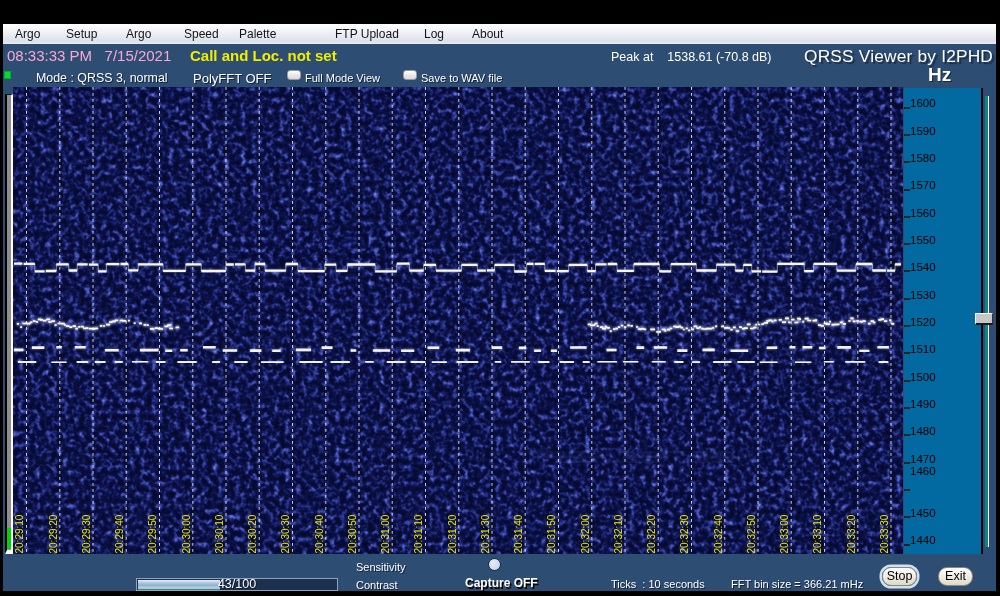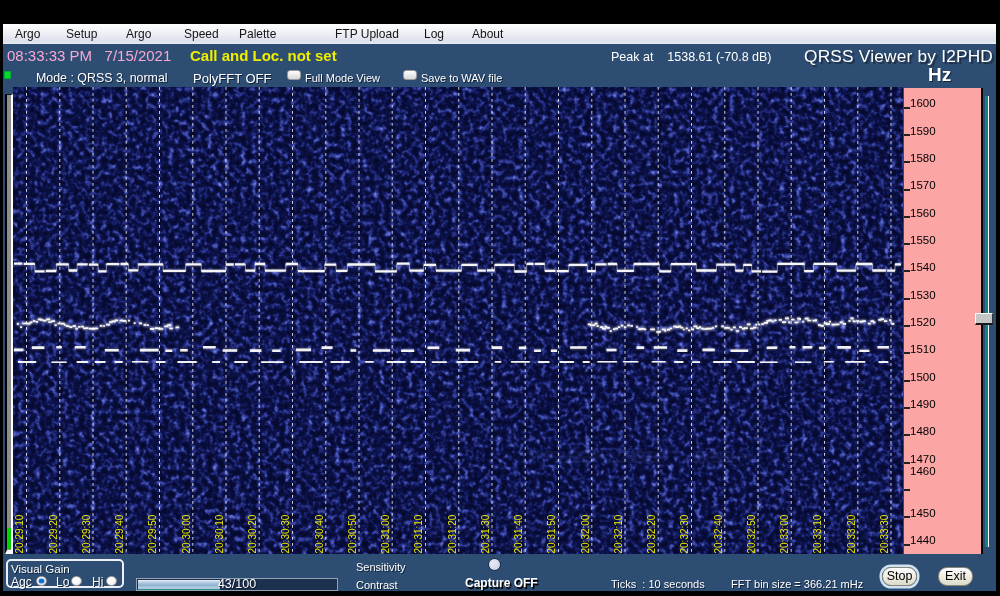--- a/index.html
+++ b/index.html
@@ -11,21 +11,21 @@
 #title{position:absolute;left:804px;top:46px;white-space:nowrap;font-size:17.3px;color:#fff;text-shadow:2px 2px 1px #1b2c42;letter-spacing:.2px}
 #hz{position:absolute;left:928px;top:64px;font-size:19px;font-weight:bold;color:#fff;text-shadow:1px 1px 0 #14263c}
 #grnsq{position:absolute;left:4px;top:71px;width:7px;height:8px;background:#00dc28;border:1px solid #0a3;}
 #mode{position:absolute;left:36px;top:71px;font-size:12.4px;color:#fff;text-shadow:1px 1px 0 #10223a}
 #poly{position:absolute;left:193px;top:71px;font-size:13px;color:#fff;text-shadow:1px 1px 0 #10223a}
 .cb{position:absolute;width:14px;height:10px;background:linear-gradient(#fdfdfd,#d8d8d8);border:1px solid #9a9a9a;border-radius:3px}
 .cblab{position:absolute;top:71.5px;font-size:11px;color:#fff;text-shadow:1px 1px 0 #10223a}
 #spec{position:absolute;left:13px;top:87px;width:890px;height:467px;background:#070a38}
 #lbar{position:absolute;left:5px;top:94px;width:8px;height:460px;background:#8e8e8e;border-left:2px solid #000;border-top:1px solid #111;border-right:2px solid #fff;border-bottom:4px solid #fff}
 #lgreen{position:absolute;left:0px;bottom:1px;width:4px;height:21px;background:#00d400}
-#fpanel{position:absolute;left:904px;top:88px;width:79px;height:468px;background:#fca5a5;border-right:2px solid #000;border-bottom:2px solid #000}
+#fpanel{position:absolute;left:904px;top:88px;width:79px;height:468px;background:#0369a1;border-right:2px solid #000;border-bottom:2px solid #000}
 .fl{position:absolute;left:6px;width:40px;font-size:11.5px;color:#000;text-align:left}
 .ft{position:absolute;left:0px;width:6px;height:2px;background:#222}
 #vtrack1{position:absolute;left:985px;top:96px;width:2.5px;height:451px;background:#0d8585}
 #vtrack2{position:absolute;left:987.5px;top:96px;width:1.5px;height:451px;background:#fff}
 #vthumb{position:absolute;left:975px;top:313px;width:18px;height:12px;background:#c6c6c6;border-top:1.5px solid #fff;border-left:1.5px solid #fff;border-bottom:2px solid #1a1a1a;border-right:1.5px solid #333}
 #botbar{position:absolute;left:3px;top:554px;width:993px;height:37px;background:#2e4d72}
 #vgbox{position:absolute;left:3px;top:5px;width:118px;height:29px;border:2px solid #eef0f8;border-radius:5px}
 #vgbox .t1{position:absolute;left:3px;top:1.5px;font-size:11.5px;color:#fff;text-shadow:1px 1px 0 #10223a}
 .rl{position:absolute;top:14px;font-size:12px;color:#fff;text-shadow:1px 1px 0 #10223a}
 .radio{position:absolute;top:14.5px;width:10.5px;height:10.5px;border-radius:50%;background:radial-gradient(circle at 40% 35%,#fdfdfd 40%,#d8d8d8);border:1px solid #9a9a9a}
@@ -197,31 +197,20 @@
     <div class="ft" style="top:401.0px"></div>
     <div class="fl" style="top:419.1px">1450</div>
     <div class="ft" style="top:428.3px"></div>
     <div class="fl" style="top:446.4px">1440</div>
     <div class="ft" style="top:455.6px"></div>
   </div>
 <div id="vtrack1"></div>
 <div id="vtrack2"></div>
 <div id="vthumb"></div>
 <div id="botbar">
-<div id="vgbox">
-      <div class="t1">Visual Gain</div>
-<span class="rl" style="left:3px">Agc</span>
-      <span class="radio" style="left:28px">
-        <span class="rdot"></span>
-      </span>
-<span class="rl" style="left:48px">Lo</span>
-      <span class="radio" style="left:63px"></span>
-<span class="rl" style="left:84px">Hi</span>
-      <span class="radio" style="left:98px"></span>
-</div>
 <div class="slider" style="top:23.5px">
       <div class="sfill"></div>
       <div class="stxt">43/100</div>
     </div>
 <div class="blab" style="left:353px;top:7px">Sensitivity</div>
 <div class="blab" style="left:353px;top:24.5px">Contrast</div>
 <div id="capball"></div>
 <div id="capoff">Capture OFF</div>
 <div class="blab" style="left:608px;top:24px">Ticks&nbsp;&nbsp;: 10 seconds</div>
 <div class="blab" style="left:728px;top:24px">FFT bin size = 366.21 mHz</div>

